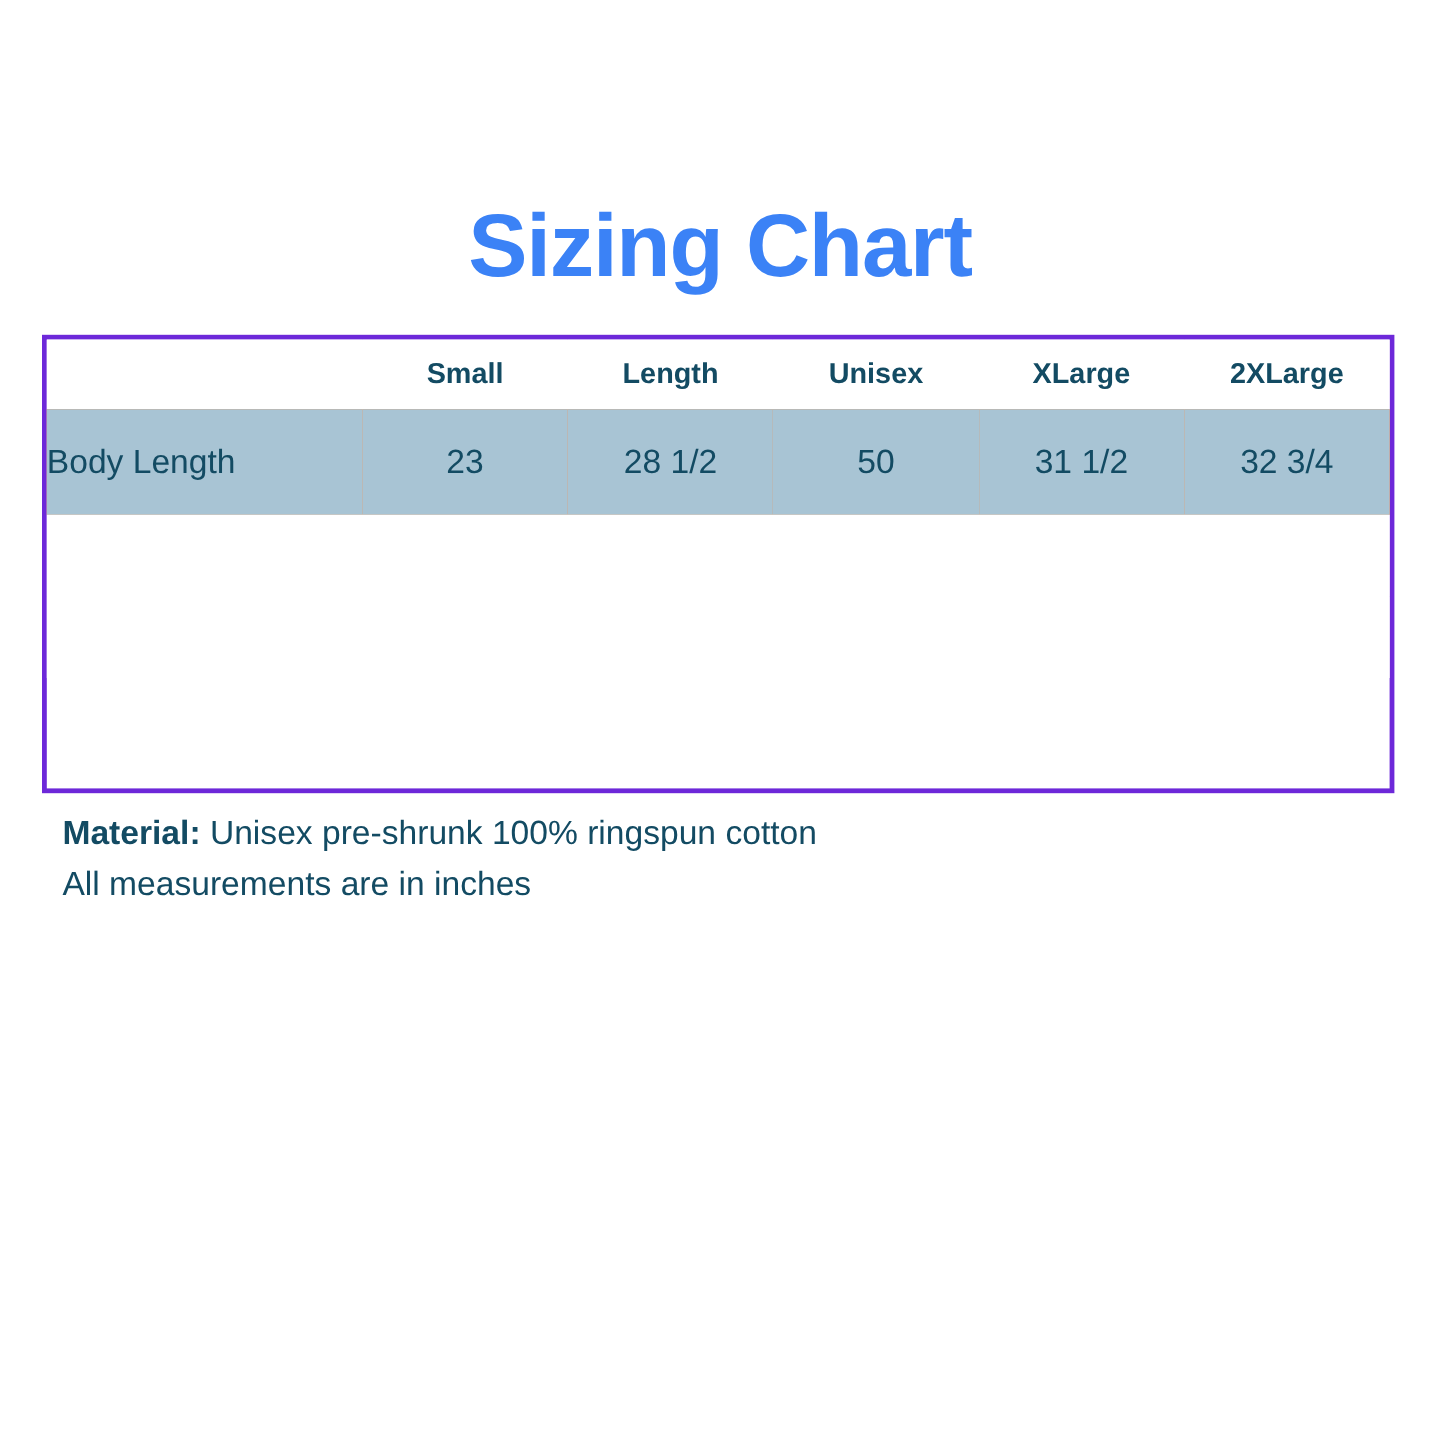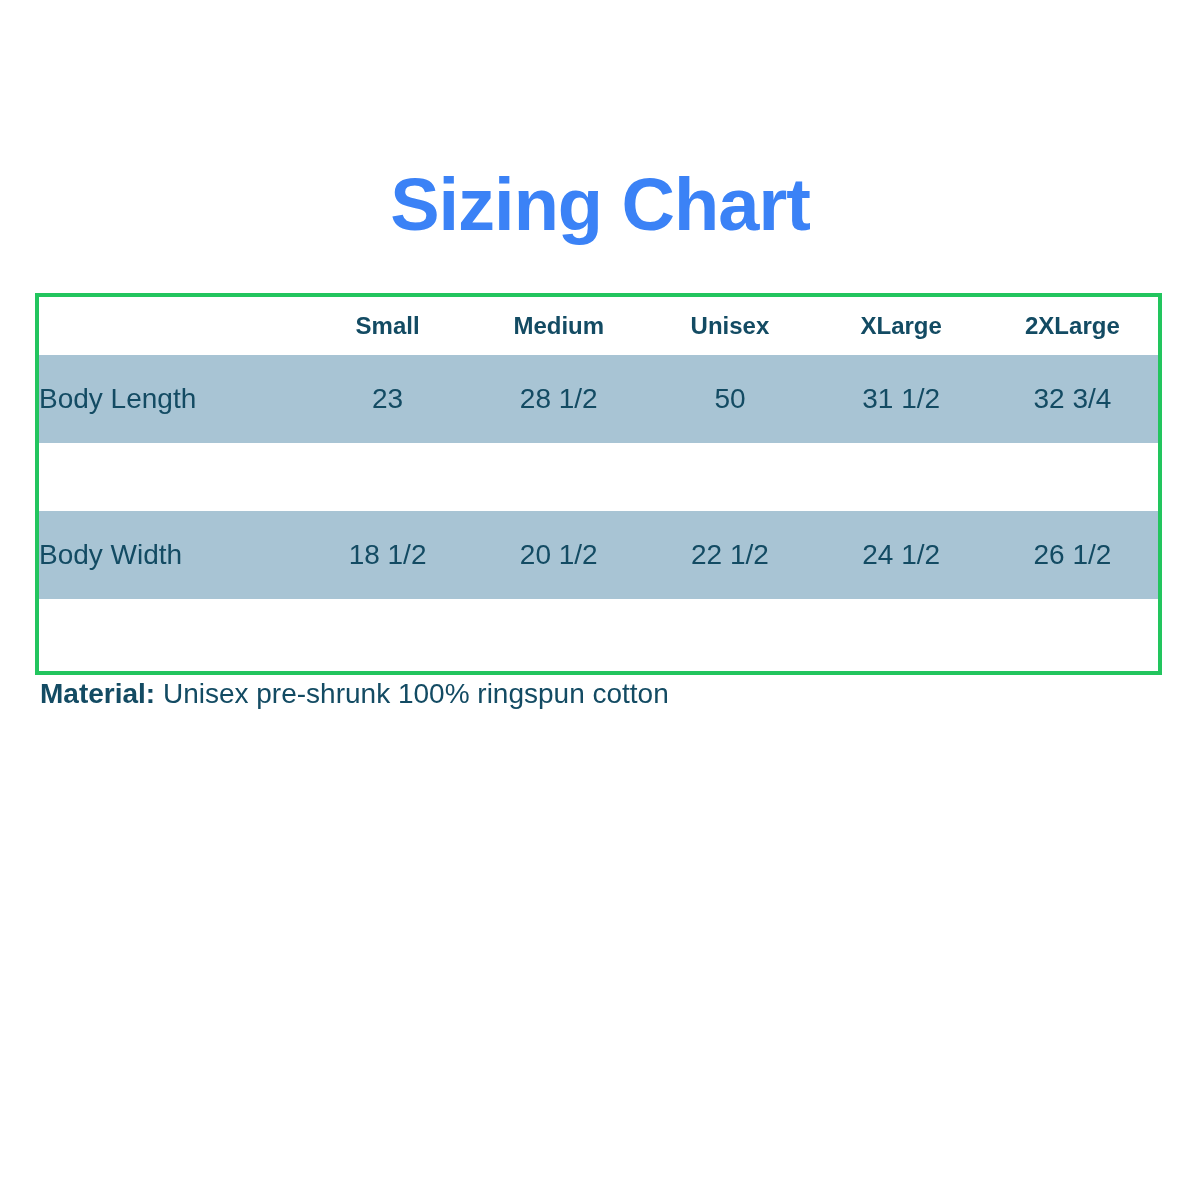--- a/index.html
+++ b/index.html
@@ -31,24 +31,24 @@
     font-size: 74px;
     font-weight: bold;
     letter-spacing: -1px;
     color: #3b82f6;
     top: 168px;
     line-height: 1;
   }
   .table-wrap {
     position: absolute;
     left: 35px;
-    top: 293px;
+    top: 279px;
     width: 1127px;
     height: 382px;
-    border: 4px solid #22c55e;
+    border: 4px solid #6d28d9;
     box-sizing: border-box;
     background: #ffffff;
   }
   table.sizing {
     width: 100%;
     border-collapse: collapse;
     table-layout: fixed;
   }
   table.sizing th, table.sizing td {
     padding: 0;
@@ -89,21 +89,21 @@
     padding-left: 22px;
   }
   td.value {
     font-size: 28px;
     color: #134b63;
     text-align: center;
   }
 
   .notes {
     position: absolute;
-    left: 40px;
+    left: 52px;
     top: 672px;
     width: 1100px;
   }
   .note-line {
     font-size: 28px;
     color: #134b63;
     line-height: 1.55;
   }
   .note-line .note-strong {
     font-weight: bold;
@@ -123,21 +123,21 @@
         <col class="col-size">
         <col class="col-size">
         <col class="col-size">
         <col class="col-size">
         <col class="col-size">
       </colgroup>
       <thead>
         <tr>
           <th class="rowhead-blank"></th>
           <th>Small</th>
-          <th>Medium</th>
+          <th>Length</th>
           <th>Unisex</th>
           <th>XLarge</th>
           <th>2XLarge</th>
         </tr>
       </thead>
       <tbody>
         <tr class="data-row">
           <td class="row-label">Body Length</td>
           <td class="value">23</td>
           <td class="value">28 1/2</td>
@@ -146,37 +146,30 @@
           <td class="value">32 3/4</td>
         </tr>
         <tr class="spacer-row">
           <td></td>
           <td></td>
           <td></td>
           <td></td>
           <td></td>
           <td></td>
         </tr>
-        <tr class="data-row">
-          <td class="row-label">Body Width</td>
-          <td class="value">18 1/2</td>
-          <td class="value">20 1/2</td>
-          <td class="value">22 1/2</td>
-          <td class="value">24 1/2</td>
-          <td class="value">26 1/2</td>
-        </tr>
         <tr class="spacer-row">
           <td></td>
           <td></td>
           <td></td>
           <td></td>
           <td></td>
           <td></td>
         </tr>
       </tbody>
     </table>
   </div>
 
   <div class="notes">
     <div class="note-line"><span class="note-strong">Material:</span><span> Unisex pre-shrunk 100% ringspun cotton</span></div>
+    <div class="note-line">All measurements are in inches</div>
   </div>
 
 </div>
 
 </body></html>

